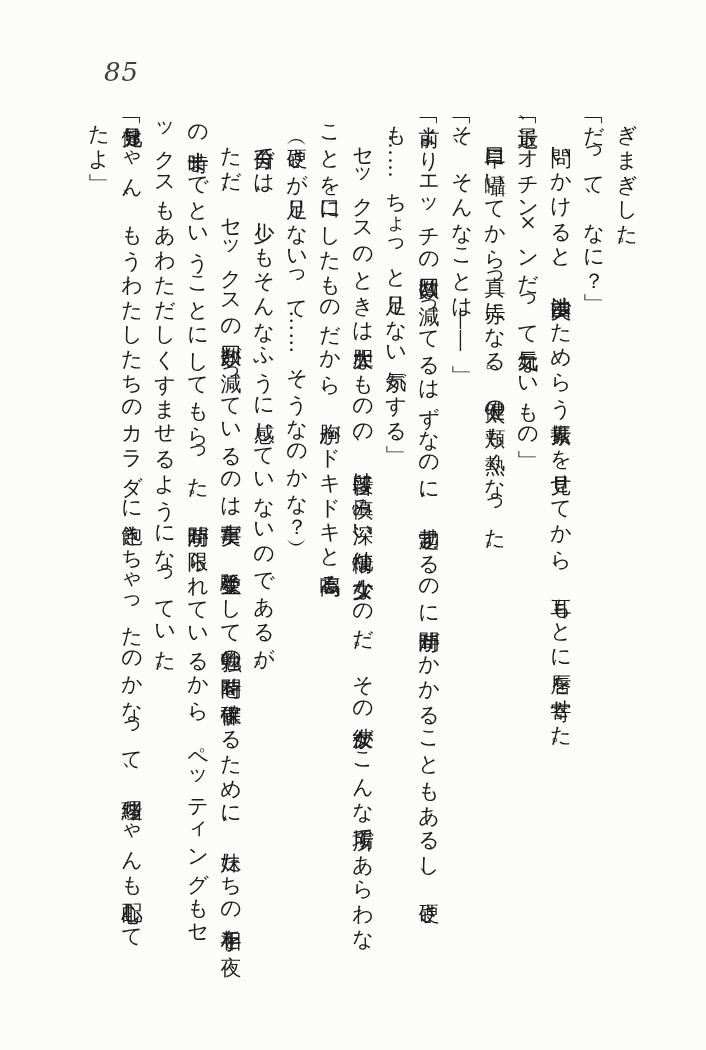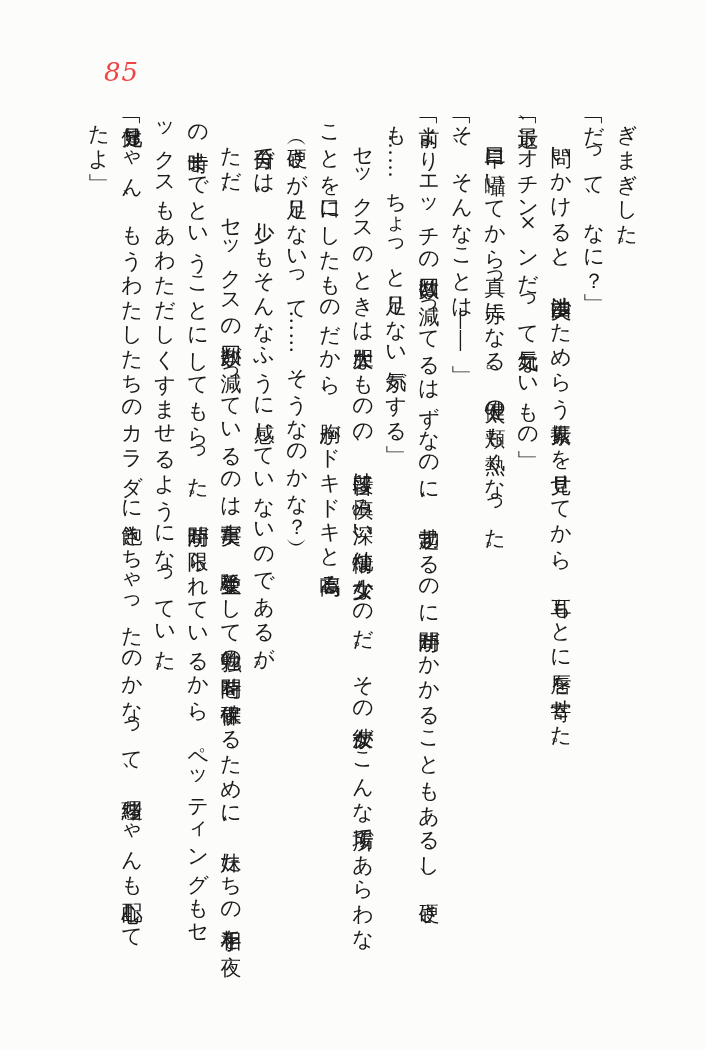--- a/index.html
+++ b/index.html
@@ -14,21 +14,21 @@
     background: #fcfcfb;
     overflow: hidden;
     font-family: "DejaVu Serif", "Liberation Serif", serif;
   }
   .page-number {
     position: absolute;
     left: 104px;
     top: 57px;
     font-size: 26px;
     font-style: italic;
-    color: #ef4444;
+    color: #404040;
     letter-spacing: 1px;
   }
   .text-block {
     position: absolute;
     top: 110px;
     right: 63px;
     height: 845px;
     writing-mode: vertical-rl;
     text-orientation: mixed;
     font-size: 21px;

